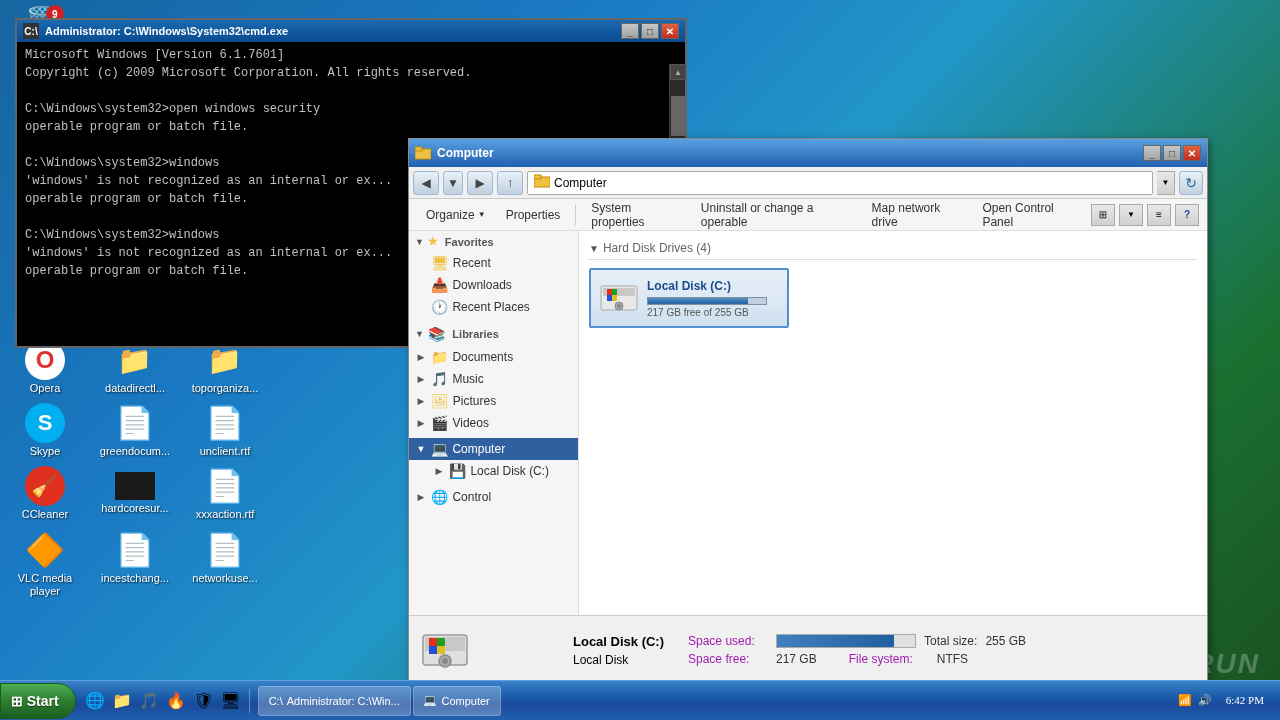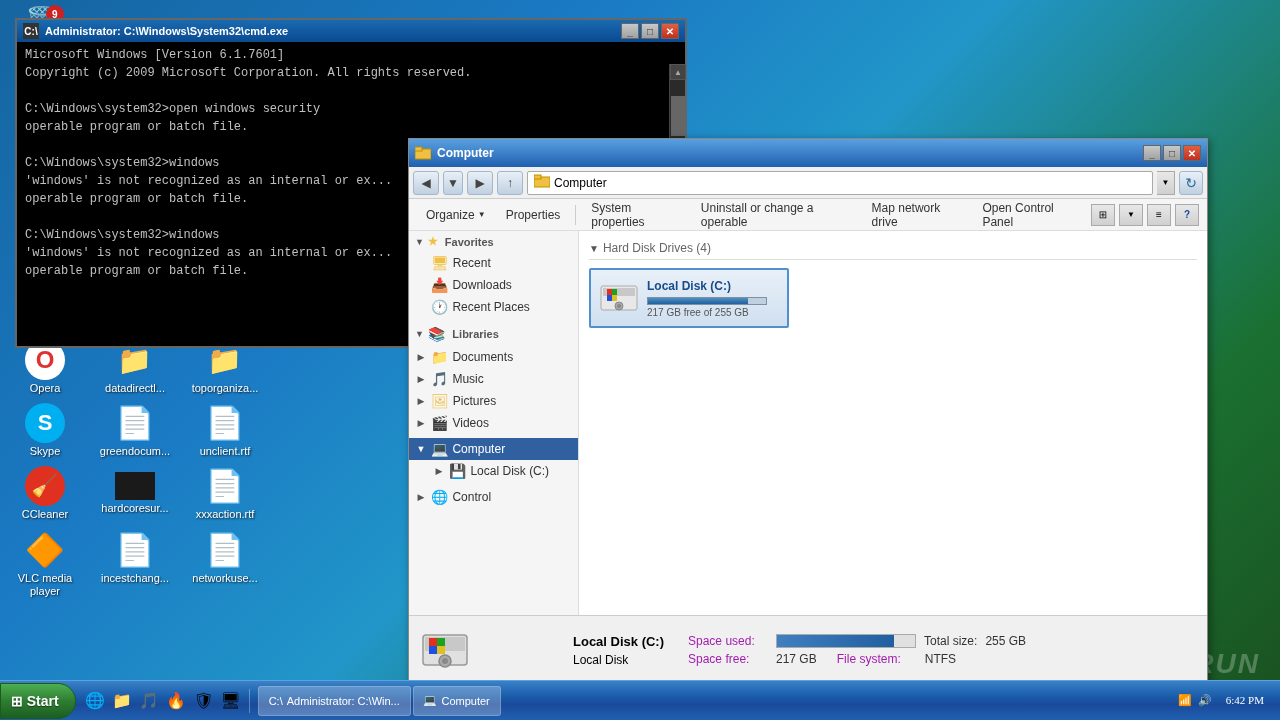--- a/index.html
+++ b/index.html
@@ -928,21 +928,21 @@
             <span class="status-label">Space used:</span>
             <div class="status-bar-container">
               <div class="status-bar-fill" style="width:85%;"></div>
             </div>
             <span class="status-value">Total size:</span>
             <span class="status-value">255 GB</span>
           </div>
           <div class="status-row">
             <span class="status-label">Space free:</span>
             <span class="status-value">217 GB</span>
-            <span style="margin-left:12px;" class="status-label">File system:</span>
+            <span style="margin-left:24px;" class="status-label">File system:</span>
             <span class="status-value">NTFS</span>
           </div>
         </div>
       </div>
     </div>
   </div>
 
   <div class="taskbar">
     <div class="taskbar-start">
       <span style="margin-right:4px;">⊞</span>

